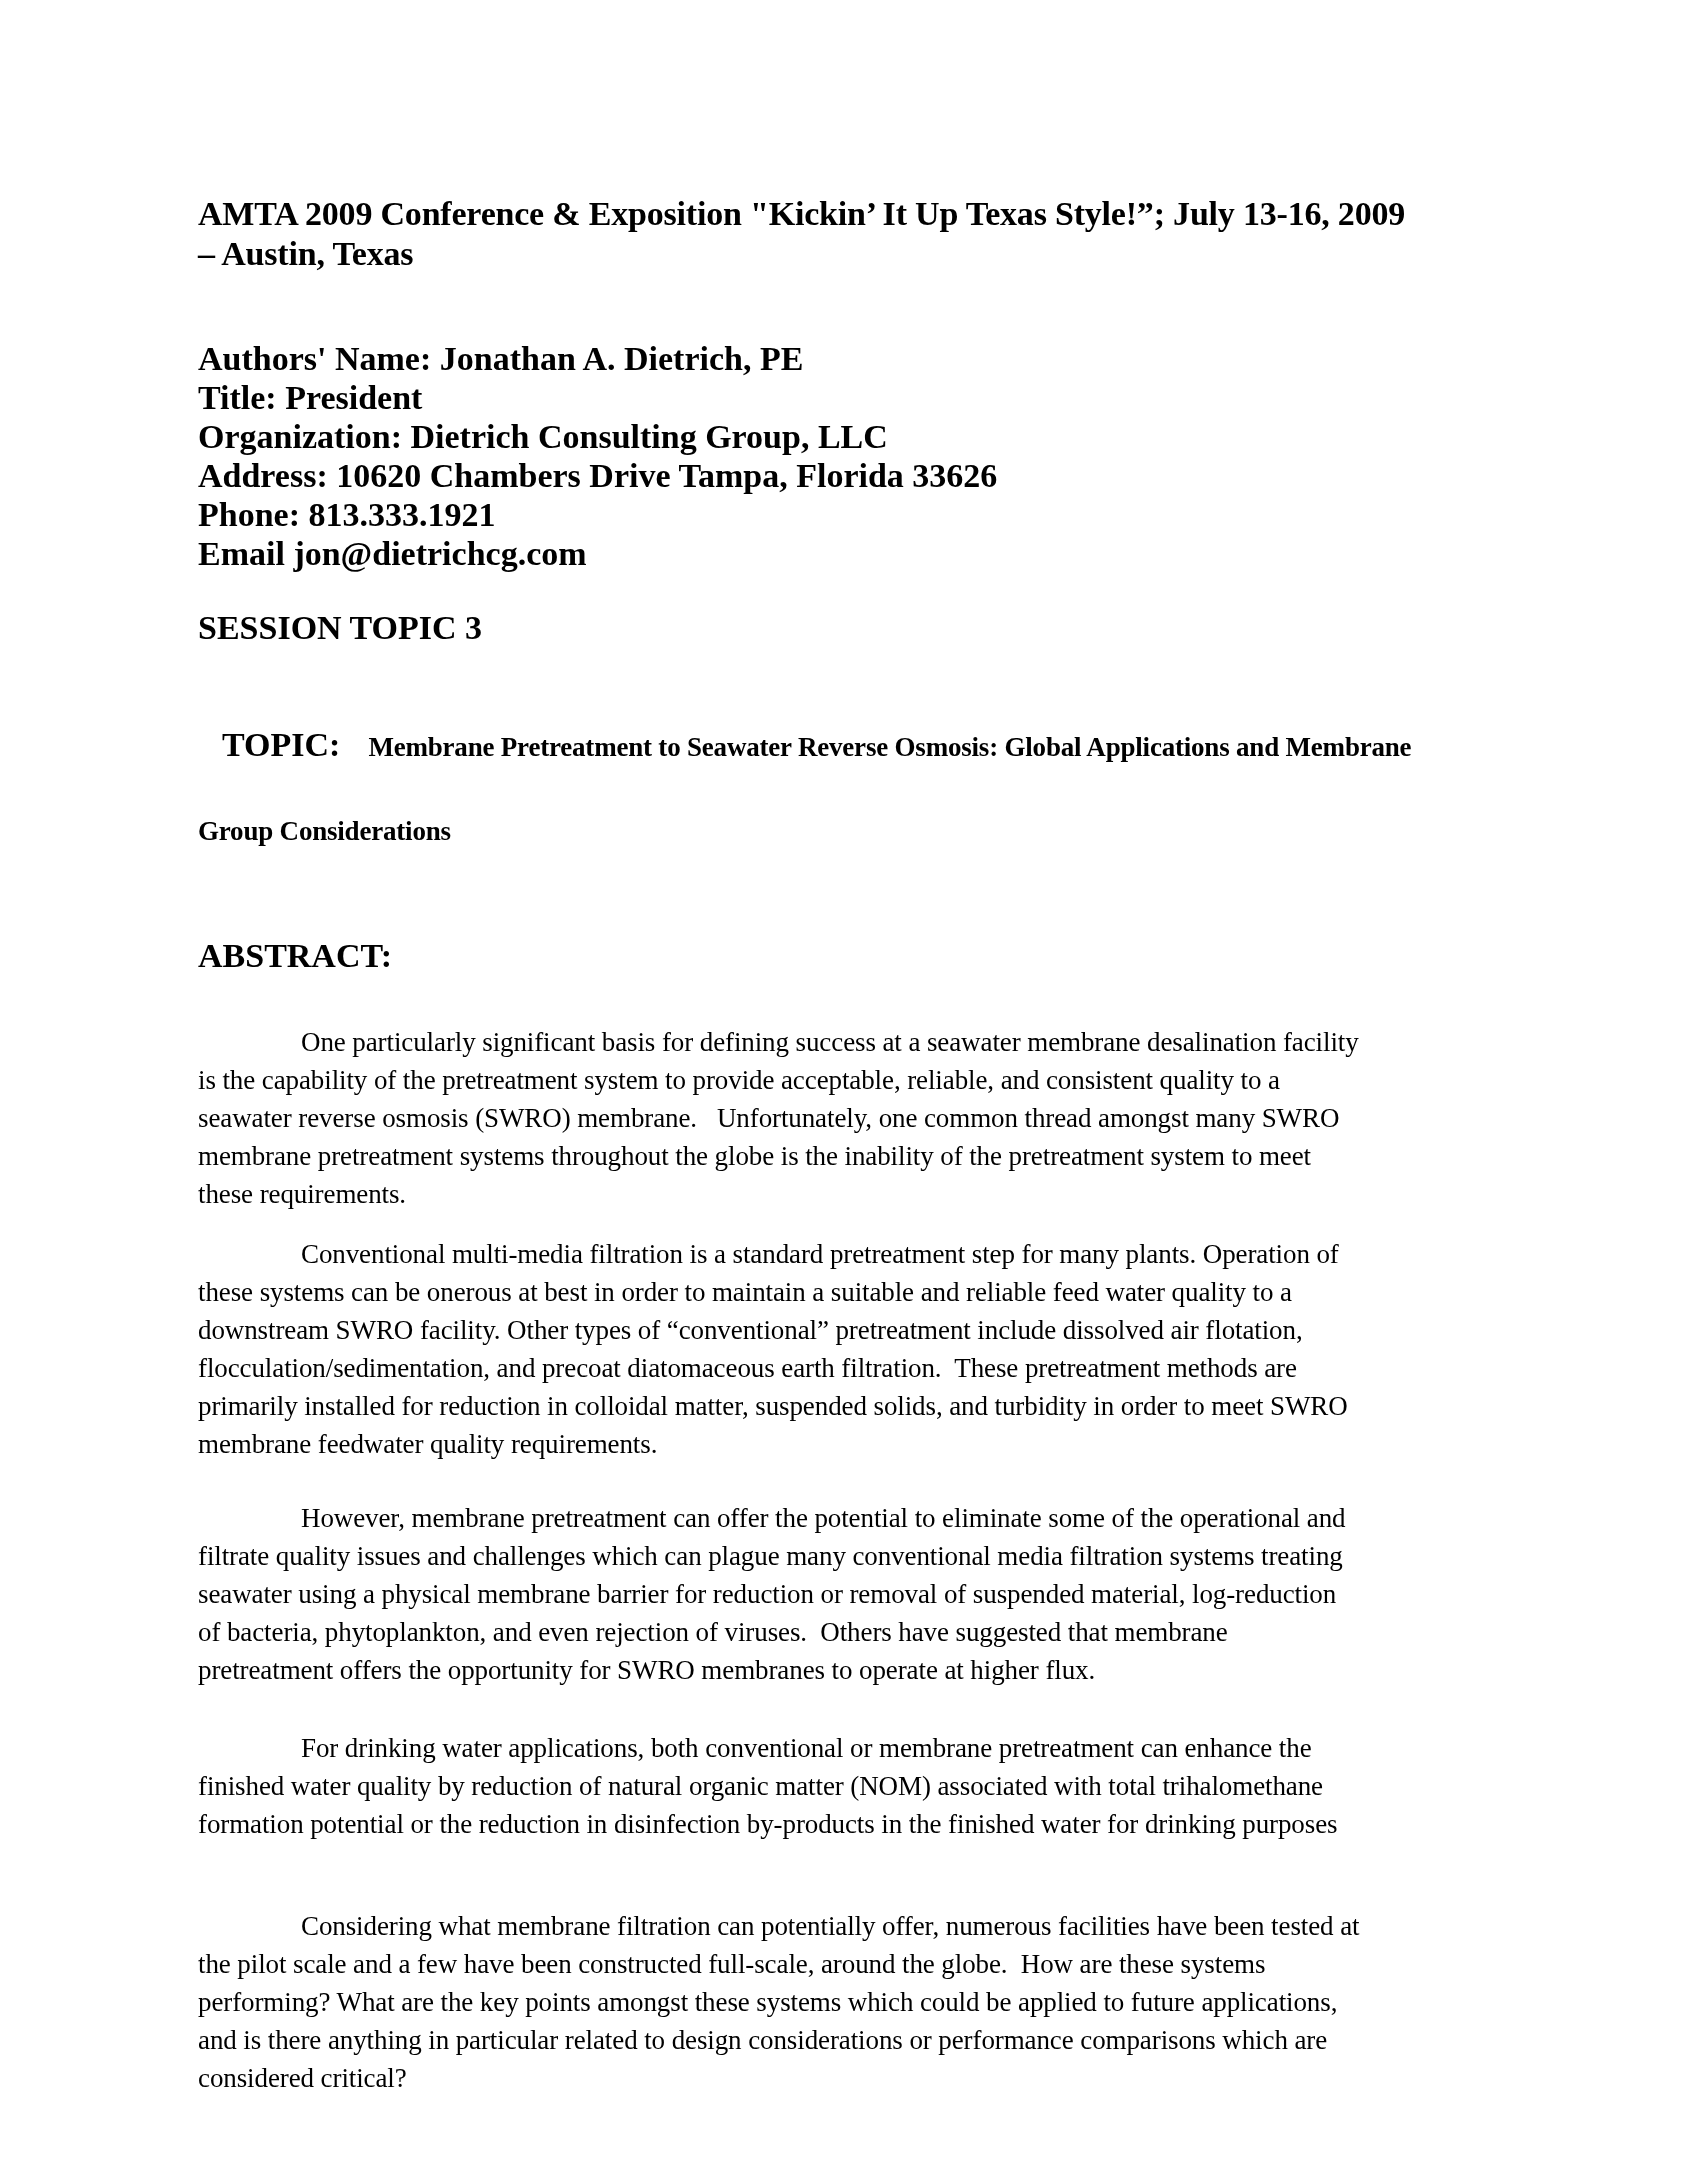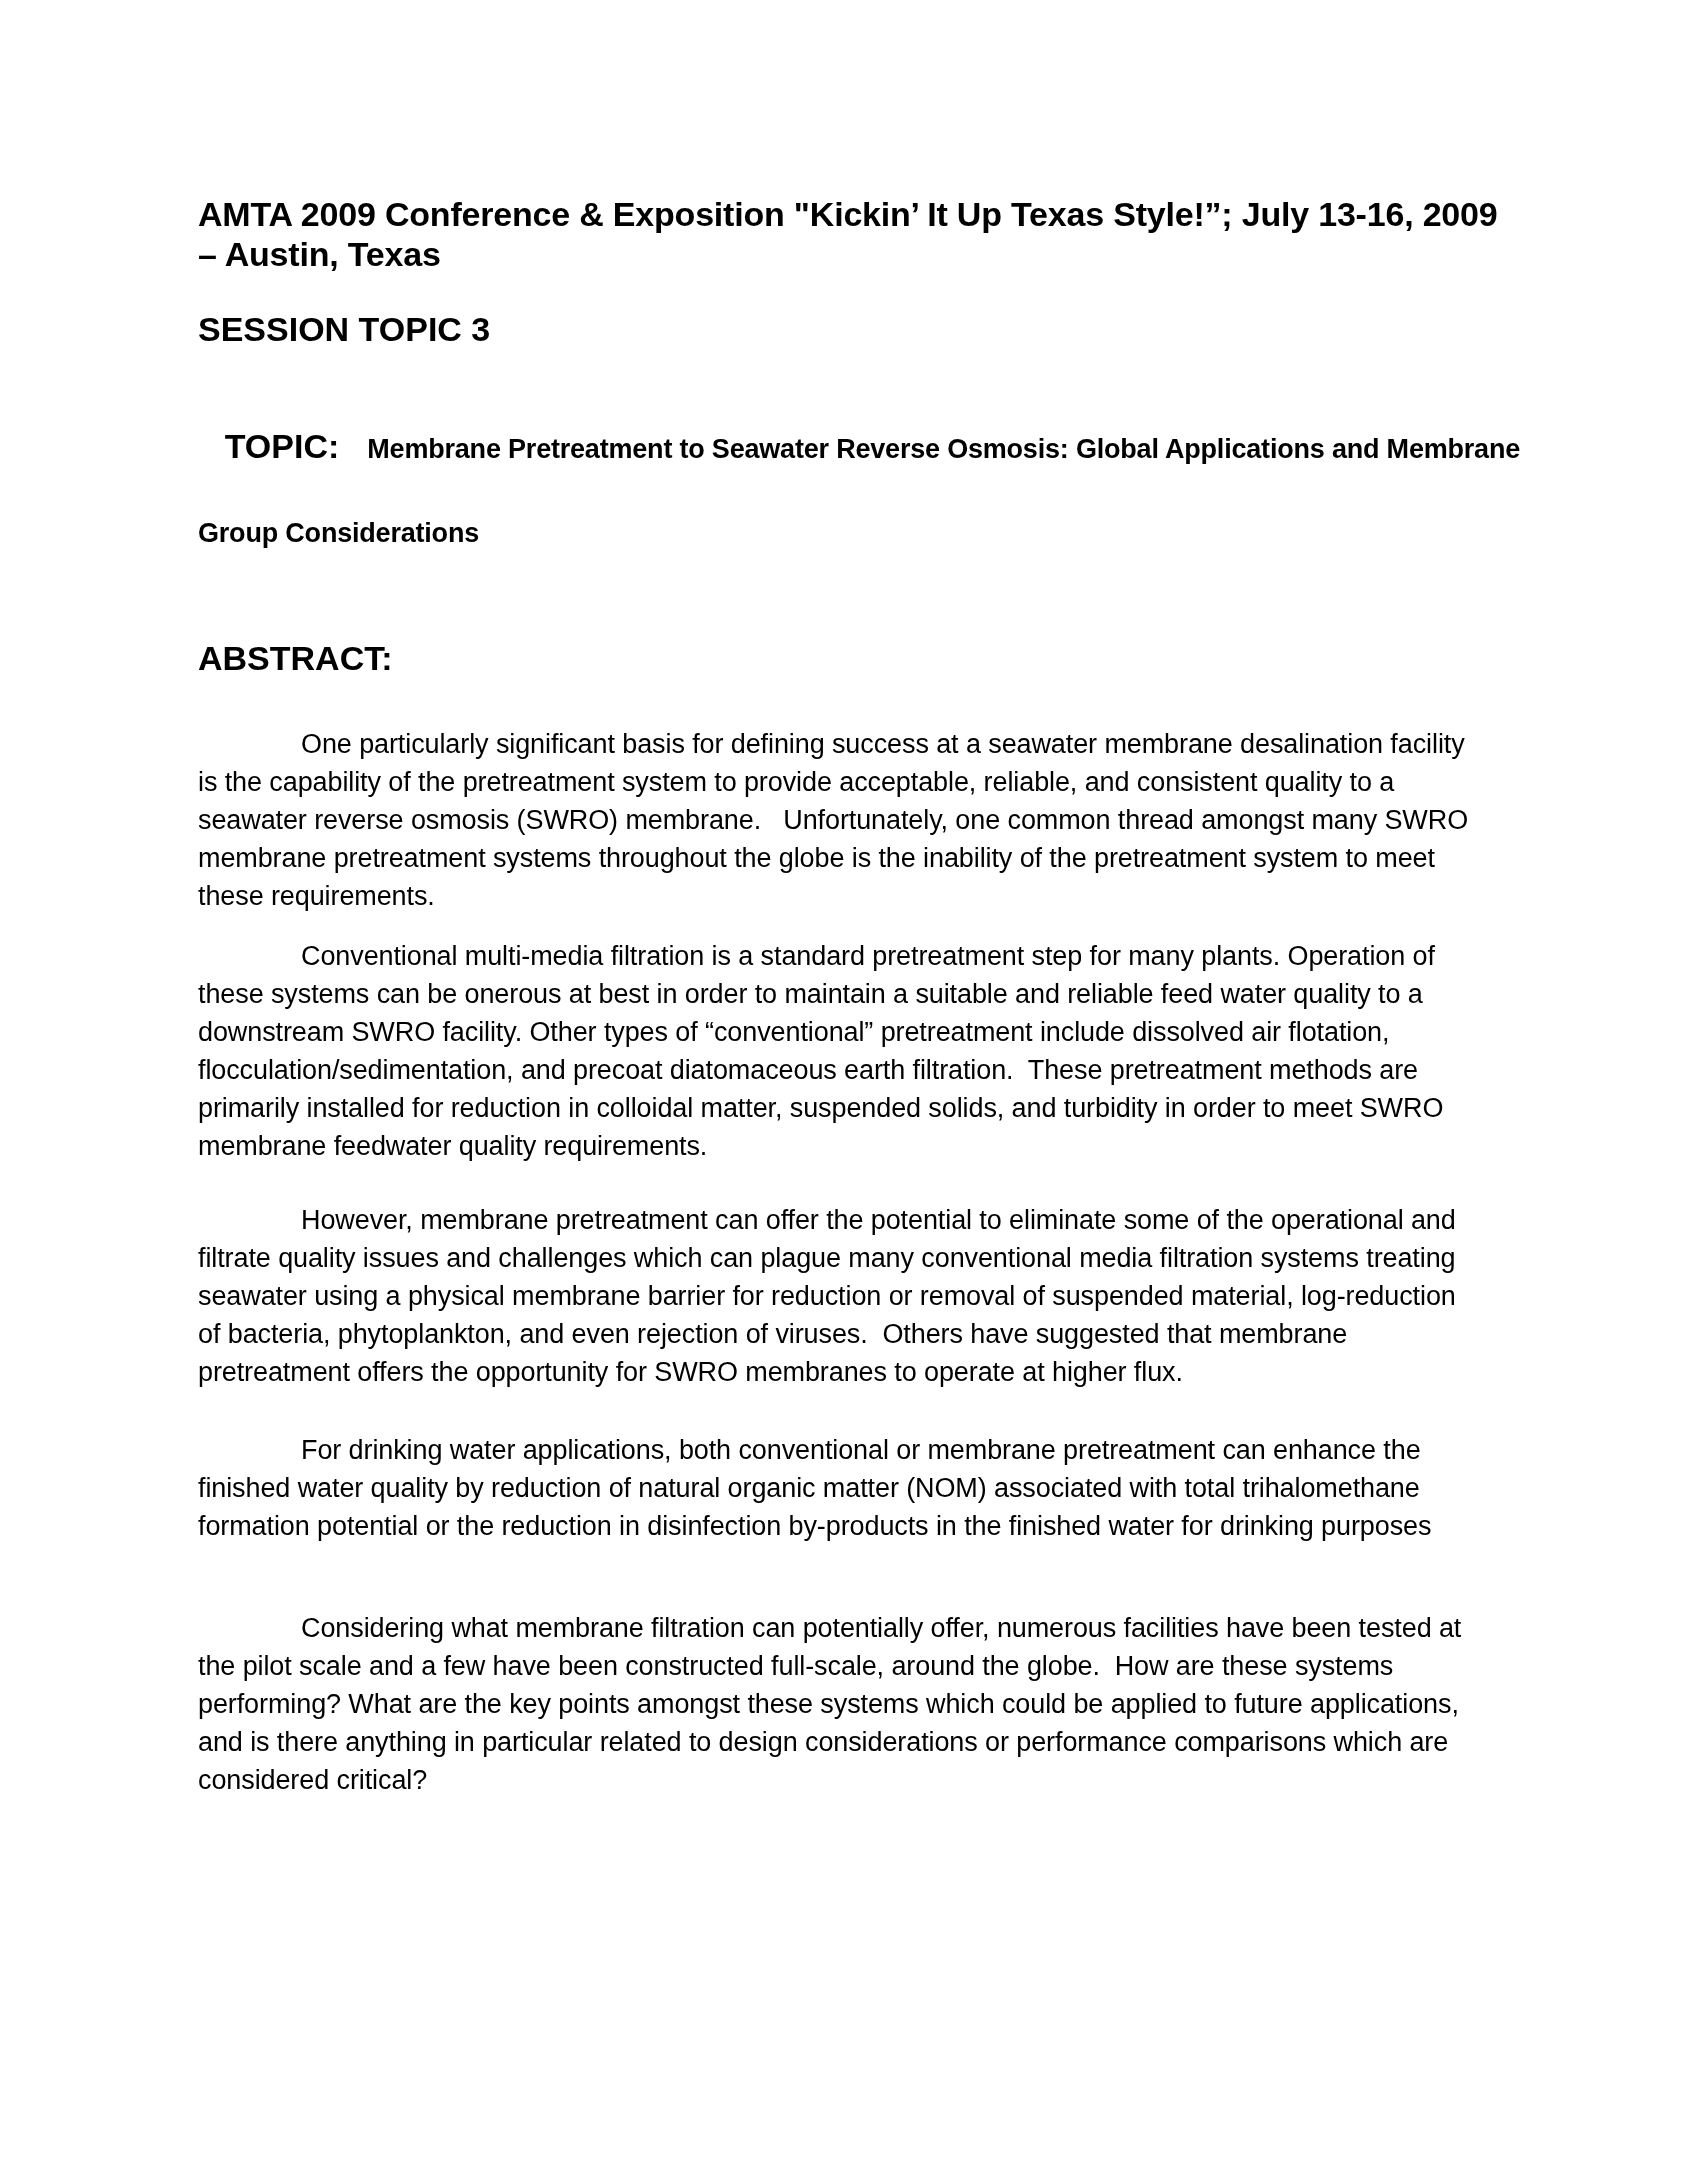--- a/index.html
+++ b/index.html
@@ -8,21 +8,21 @@
     background: #ffffff;
   }
   .page {
     position: relative;
     width: 1683px;
     height: 2178px;
     background: #ffffff;
     color: #000000;
     box-sizing: border-box;
     padding: 194px 166px 0 198px;
-    font-family: Liberation Sans, sans-serif;
+    font-family: Liberation Serif, serif;
     overflow: hidden;
   }
   .bold-head {
     font-weight: bold;
     font-size: 34px;
     line-height: 40px;
     white-space: pre;
   }
   .doc-header {
     letter-spacing: -0.2px;
@@ -75,20 +75,26 @@
   .para.p5 { margin-top: 64px; }
 </style>
 </head>
 <body>
 
 <div class="page">
 
   <div class="bold-head doc-header">AMTA 2009 Conference &amp; Exposition "Kickin’ It Up Texas Style!”; July 13-16, 2009
 – Austin, Texas</div>
 
+  <div class="authors">Authors' Name: Jonathan A. Dietrich, PE
+Title: President
+Organization: Dietrich Consulting Group, LLC
+Address: 10620 Chambers Drive Tampa, Florida 33626
+Phone: 813.333.1921
+Email jon@dietrichcg.com</div>
 
   <div class="bold-head session">SESSION TOPIC 3</div>
 
   <div class="title-block">
     <div class="title-line1">
       <span class="title-label">TOPIC:</span><span class="title-rest">Membrane Pretreatment to Seawater Reverse Osmosis: Global Applications and Membrane</span>
     </div>
     <div class="title-line2">Group Considerations</div>
   </div>
 

